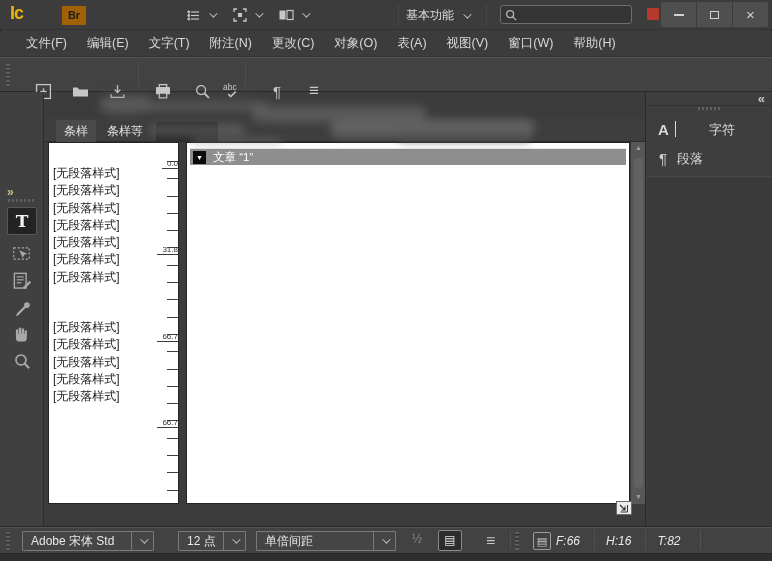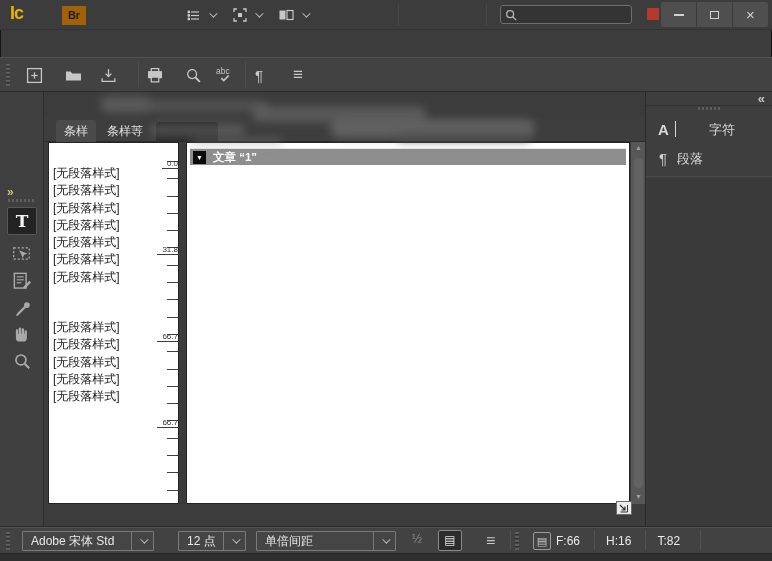--- a/index.html
+++ b/index.html
@@ -34,21 +34,21 @@
   .menubar { position:absolute; left:0; top:31px; width:772px; height:26px; display:flex; padding-left:16px;
              background:#3c3c3c; border-bottom:1px solid #343434; }
   .menu-item { padding:0 10px; line-height:25px; font-size:12.5px; color:#d8d8d8; white-space:nowrap; }
 
   
   .toolbar { position:absolute; left:0; top:57px; width:772px; height:35px; background:#424242;
              border-top:1px solid #515151; border-bottom:1px solid #2a2a2a; }
   .grip-v { background:repeating-linear-gradient(to bottom,#5e5e5e 0 2px,transparent 2px 4px),
                        repeating-linear-gradient(to bottom,#303030 1px 3px,transparent 3px 5px); width:4px; }
   .grip-h { background:repeating-linear-gradient(to right,#5e5e5e 0 2px,transparent 2px 4px); height:3px; }
-  .tool-btn { position:absolute; top:5px; width:26px; height:24px; display:flex; align-items:center; justify-content:flex-start; }
+  .tool-btn { position:absolute; top:21px; width:26px; height:24px; display:flex; align-items:center; justify-content:flex-end; }
   .tool-btn svg { stroke:#c7c7c7; fill:none; stroke-width:1.2; }
   .glyph-btn { color:#c7c7c7; font-size:15px; }
   .tb2-sep { position:absolute; top:4px; width:1px; height:25px; background:#333; border-right:1px solid #4d4d4d; }
 
   
   .toolspanel { position:absolute; left:0; top:92px; width:44px; height:434px; background:#404040; border-right:1px solid #2d2d2d; }
   .expand-ic { position:absolute; left:7px; top:93px; font-size:12px; font-weight:bold; color:#cdc07f; }
   .vtool { position:absolute; left:10px; width:24px; height:24px; display:flex; align-items:center; justify-content:center; }
   .vtool svg { fill:#a9a9a9; stroke:#a9a9a9; }
   .type-tool { position:absolute; left:7px; top:115px; width:30px; height:28px; background:#232323; border:1px solid #585858;
@@ -72,21 +72,21 @@
                  background:repeating-linear-gradient(to bottom,#3f3f3f 0 1px,transparent 1px 17.3px); }
   .ruler-labels { position:absolute; left:90px; top:9px; width:40px; }
   .ruler-label-block { height:86.3px; text-align:right; }
   .ruler-label { display:inline-block; font-size:8px; line-height:9px; color:#333; border-bottom:1px solid #3c3c3c; padding:0 1px 0 5px; }
 
   
   .docarea { position:absolute; left:186px; top:142px; width:444px; height:362px; background:#fff; border:1px solid #242424; }
   .storyheader { position:absolute; left:3px; top:5px; width:436px; height:17px; background:#8e8e8e; border-top:1px solid #e8e8e8; }
   .collapse-sq { position:absolute; left:3px; top:2px; width:13px; height:13px; background:#0a0a0a; color:#fff; font-size:7px;
                  text-align:center; line-height:13px; }
-  .storytitle { position:absolute; left:23px; top:0; height:17px; line-height:17px; font-size:11.5px; font-weight:bold; color:#fff; }
+  .storytitle { position:absolute; left:23px; top:0; height:17px; line-height:17px; font-size:11.5px; font-weight:normal; color:#fff; }
   .vscroll { position:absolute; left:630px; top:142px; width:15px; height:362px; background:#575757; border-left:1px solid #3a3a3a; }
   .vs-arrow { position:absolute; left:0; width:15px; text-align:center; color:#9f9f9f; font-size:7px; }
   .vs-thumb { position:absolute; left:3px; top:16px; width:9px; height:330px; background:#626262; border-radius:4px; }
   .corner-ic { position:absolute; left:616px; top:501px; width:16px; height:14px; background:#ececec; border:1px solid #6a6a6a;
                display:flex; align-items:center; justify-content:center; }
 
   
   .rightpanel { position:absolute; left:645px; top:92px; width:127px; height:434px; background:#3e3e3e; border-left:1px solid #2a2a2a; }
   .rp-header { position:absolute; left:0; top:0; width:127px; height:14px; border-bottom:1px solid #323232; }
   .rp-collapse { position:absolute; right:8px; top:0px; font-size:13px; font-weight:bold; color:#c9c9c9; line-height:13px; }
@@ -104,21 +104,21 @@
   .sb-dd { position:absolute; top:4px; height:20px; background:#454545; border:1px solid #7a7a7a; border-radius:1px; }
   .sb-dd .lbl { position:absolute; left:8px; top:0; line-height:18px; font-size:12px; color:#e8e8e8; white-space:nowrap; }
   .sb-dd .chevcell { position:absolute; right:0; top:0; width:22px; height:18px; border-left:1px solid #7a7a7a;
                      display:flex; align-items:center; justify-content:center; }
   .sb-ic { position:absolute; color:#c8c8c8; }
   .galley-btn { position:absolute; left:438px; top:3px; width:24px; height:21px; background:#2c2c2c; border:1px solid #8a8a8a;
                 border-radius:2px; color:#e0e0e0; font-size:12px; text-align:center; line-height:19px; }
   .story-btn { position:absolute; left:533px; top:5px; width:18px; height:18px; border:1px solid #9a9a9a; border-radius:2px;
                color:#c8c8c8; font-size:11px; text-align:center; line-height:16px; }
   .counters { position:absolute; left:556px; top:0; height:27px; display:flex; align-items:center; gap:26px; }
-  .counter { font-size:12px; color:#eaeaea; }
+  .counter { font-size:12px; color:#eaeaea;font-style:italic; }
   .sb-sep { position:absolute; top:3px; width:1px; height:20px; background:#2e2e2e; border-right:1px solid #515151; }
 
   .bottomstrip { position:absolute; left:0; top:553px; width:772px; height:8px; background:#2f2f2f; border-top:1px solid #262626; }
 
   .smudge { position:absolute; border-radius:10px; filter:blur(4px); pointer-events:none; }
 </style>
 </head>
 <body>
 
 <div class="app">
@@ -149,20 +149,24 @@
       <span class="chev"></span>
     </div>
     <div class="tb-dd" style="left:278px">
       <svg width="17" height="16" viewBox="0 0 17 16">
         <rect x="1.5" y="3.5" width="6" height="9" fill="#c7c7c7"></rect>
         <rect x="9" y="3.5" width="6" height="9" fill="none" stroke="#c7c7c7" stroke-width="1.2"></rect>
       </svg>
       <span class="chev"></span>
     </div>
     <div class="tb-sep" style="left:398px"></div>
+    <div class="workspace">
+      <span>基本功能</span>
+      <span class="chev" style="margin-left:6px"></span>
+    </div>
     <div class="tb-sep" style="left:486px"></div>
     <div class="searchbox">
       <svg width="12" height="12" viewBox="0 0 14 14">
         <circle cx="6" cy="6" r="4" fill="none" stroke="#b5b5b5" stroke-width="1.5"></circle>
         <line x1="9" y1="9" x2="13" y2="13" stroke="#b5b5b5" stroke-width="1.5"></line>
       </svg>
       <input value="" style="">
     </div>
     <div class="red-ind" style="background:#b5392c"></div>
     <div class="winstrip">
@@ -171,20 +175,33 @@
         </div>
       <div class="winbtn">
           <span class="max-glyph"></span>
         </div>
       <div class="winbtn">
           <span style="font-size:15px">×</span>
         </div>
     </div>
   </div>
 
+  <div class="menubar">
+
+  <span class="menu-item">文件(F)</span>
+      <span class="menu-item">编辑(E)</span>
+      <span class="menu-item">文字(T)</span>
+      <span class="menu-item">附注(N)</span>
+      <span class="menu-item">更改(C)</span>
+      <span class="menu-item">对象(O)</span>
+      <span class="menu-item">表(A)</span>
+      <span class="menu-item">视图(V)</span>
+      <span class="menu-item">窗口(W)</span>
+      <span class="menu-item">帮助(H)</span>
+    </div>
 
   <div class="toolbar">
     <div class="abs grip-v" style="left:6px;top:6px;height:22px;width:4px"></div>
     <div class="tool-btn" style="left:26px">
       <svg width="17" height="17" viewBox="0 0 16 16">
         <rect x="1.5" y="1.5" width="13" height="13"></rect>
           <line x1="8" y1="5" x2="8" y2="11"></line>
           <line x1="5" y1="8" x2="11" y2="8"></line>
       </svg>
       </div>

